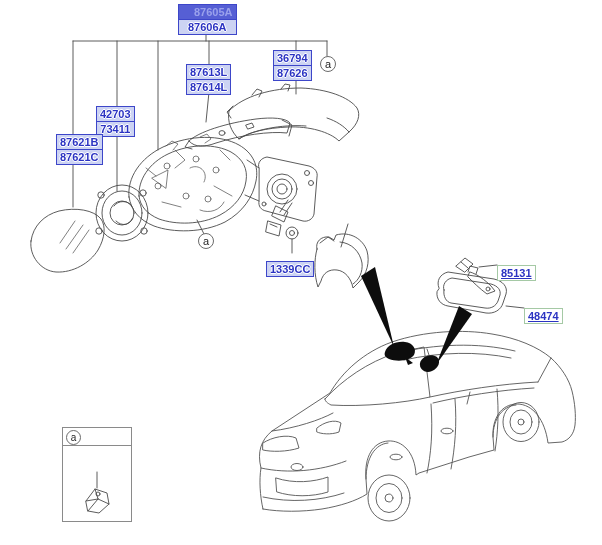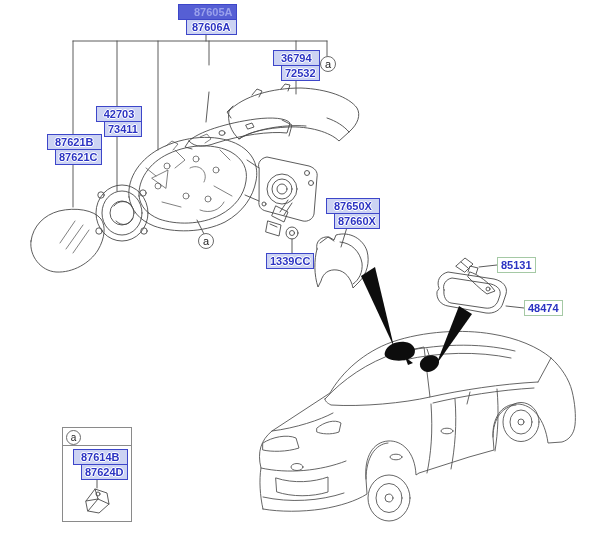--- a/index.html
+++ b/index.html
@@ -5,24 +5,24 @@
   html,body{margin:0;padding:0;background:#fff;}
   .stage{position:relative;width:602px;height:545px;background:#ffffff;overflow:hidden;
          font-family:"Liberation Sans",sans-serif;}
   .art{position:absolute;left:0;top:0;}
   
   .pair{position:absolute;display:flex;flex-direction:column;align-items:stretch;z-index:5;}
   .plabel{font:bold 11px "Liberation Sans",sans-serif;line-height:12px;padding:1px 3px;
           color:#2b33c2;background:#ccd3f3;border:1px solid #3d46c9;white-space:nowrap;
           text-align:center;cursor:pointer;
           text-shadow:1px 0 0 #fff,-1px 0 0 #fff,0 1px 0 #fff,0 -1px 0 #fff;}
-  .pair .plabel + .plabel{margin-top:-1px;margin-left:8px;}
+  .pair .plabel + .plabel{margin-top:-1px;}
   .plabel.selected{background:#565fd4;color:#9aa1ec;text-shadow:none;padding-left:15px;}
-  .plabel.single{position:absolute;z-index:5;}
-  .plabel.ref{background:#ffffff;border:1px solid #a5c9a5;}
+  .plabel.single{position:absolute;z-index:5;margin-top:8px;}
+  .plabel.ref{background:#ffffff;border:1px solid #a5c9a5;text-decoration:underline;}
   
   .callout{position:absolute;width:14px;height:14px;border:1px solid #6b6b6b;border-radius:50%;
            background:#fff;z-index:5;display:flex;align-items:center;justify-content:center;
            font:11px "Liberation Sans",sans-serif;color:#222;}
   
   .refbox{position:absolute;left:62px;top:427px;width:68px;height:93px;border:1px solid #8a8a8a;z-index:4;}
   .refbox-header{position:absolute;left:0;top:0;right:0;height:17px;border-bottom:1px solid #8a8a8a;}
   .refbox .callout{left:3px;top:2px;width:13px;height:13px;font-size:10px;}
 </style>
 </head>
@@ -153,51 +153,47 @@
     </g>
   </svg>
 
   <div class="pair" style="left:178px;top:4px">
     <div class="plabel selected">87605A</div>
     <div class="plabel">87606A</div>
   </div>
 
   <div class="pair" style="left:273px;top:50px">
     <div class="plabel">36794</div>
-    <div class="plabel">72532</div>
+    <div class="plabel">87626</div>
   </div>
 
+  <div class="pair" style="left:186px;top:64px">
+    <div class="plabel">87613L</div>
+    <div class="plabel">87614L</div>
+  </div>
 
   <div class="pair" style="left:96px;top:106px">
     <div class="plabel">42703</div>
     <div class="plabel">73411</div>
   </div>
 
-  <div class="pair" style="left:47px;top:134px">
+  <div class="pair" style="left:56px;top:134px">
     <div class="plabel">87621B</div>
     <div class="plabel">87621C</div>
   </div>
 
-  <div class="pair" style="left:326px;top:198px">
-    <div class="plabel">87650X</div>
-    <div class="plabel">87660X</div>
-  </div>
 
   <div class="plabel single" style="left:266px;top:253px">1339CC</div>
 
   <div class="plabel single ref" style="left:497px;top:257px">85131</div>
 
   <div class="plabel single ref" style="left:524px;top:300px">48474</div>
 
   <div class="callout" style="left:320px;top:56px">a</div>
   <div class="callout" style="left:198px;top:233px">a</div>
 
   <div class="refbox">
     <div class="refbox-header">
       <div class="callout">a</div>
     </div>
-    <div class="pair" style="left:10px;top:21px">
-      <div class="plabel">87614B</div>
-      <div class="plabel">87624D</div>
-    </div>
   </div>
 
 </div>
 
 </body></html>

